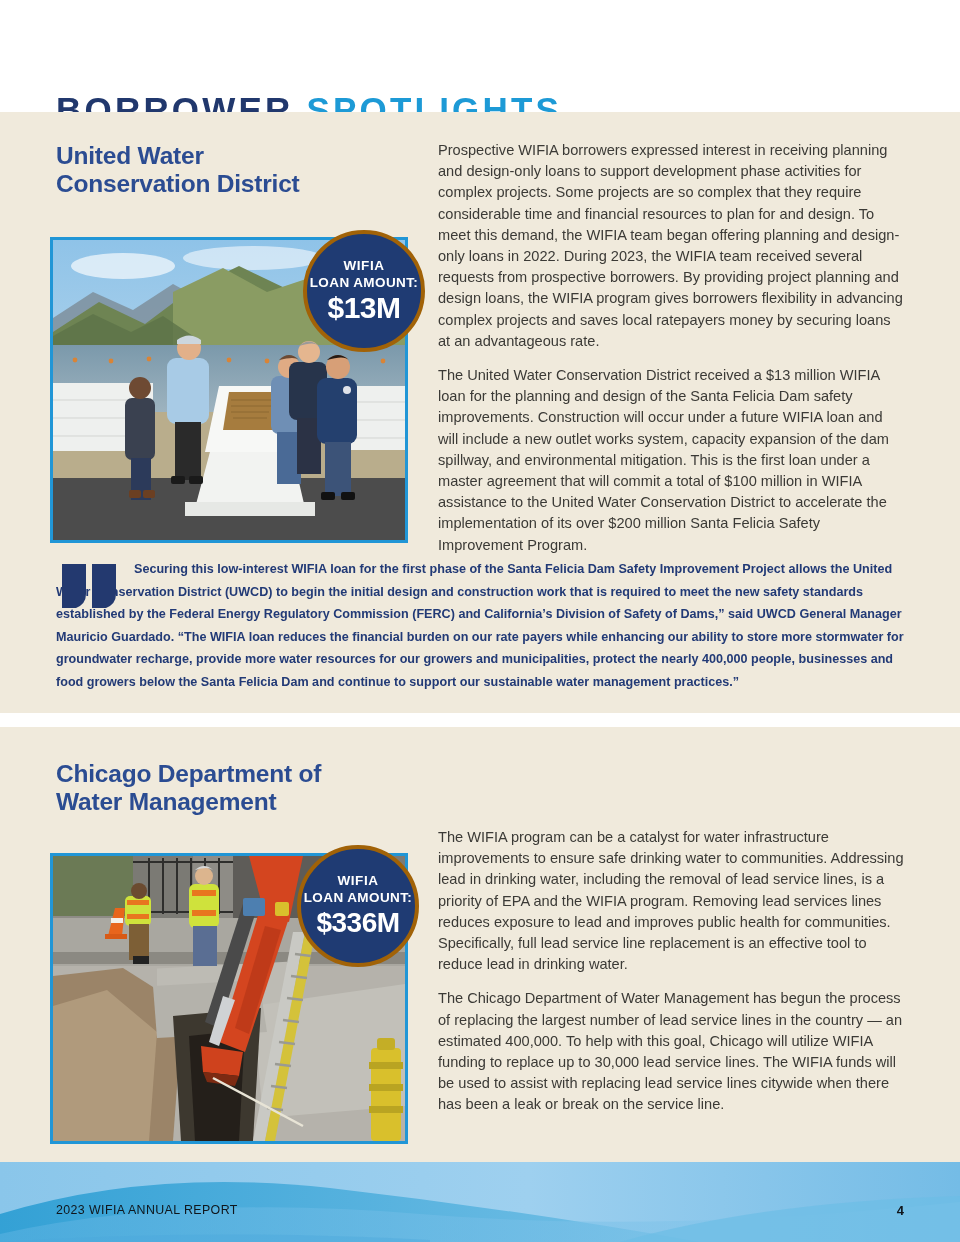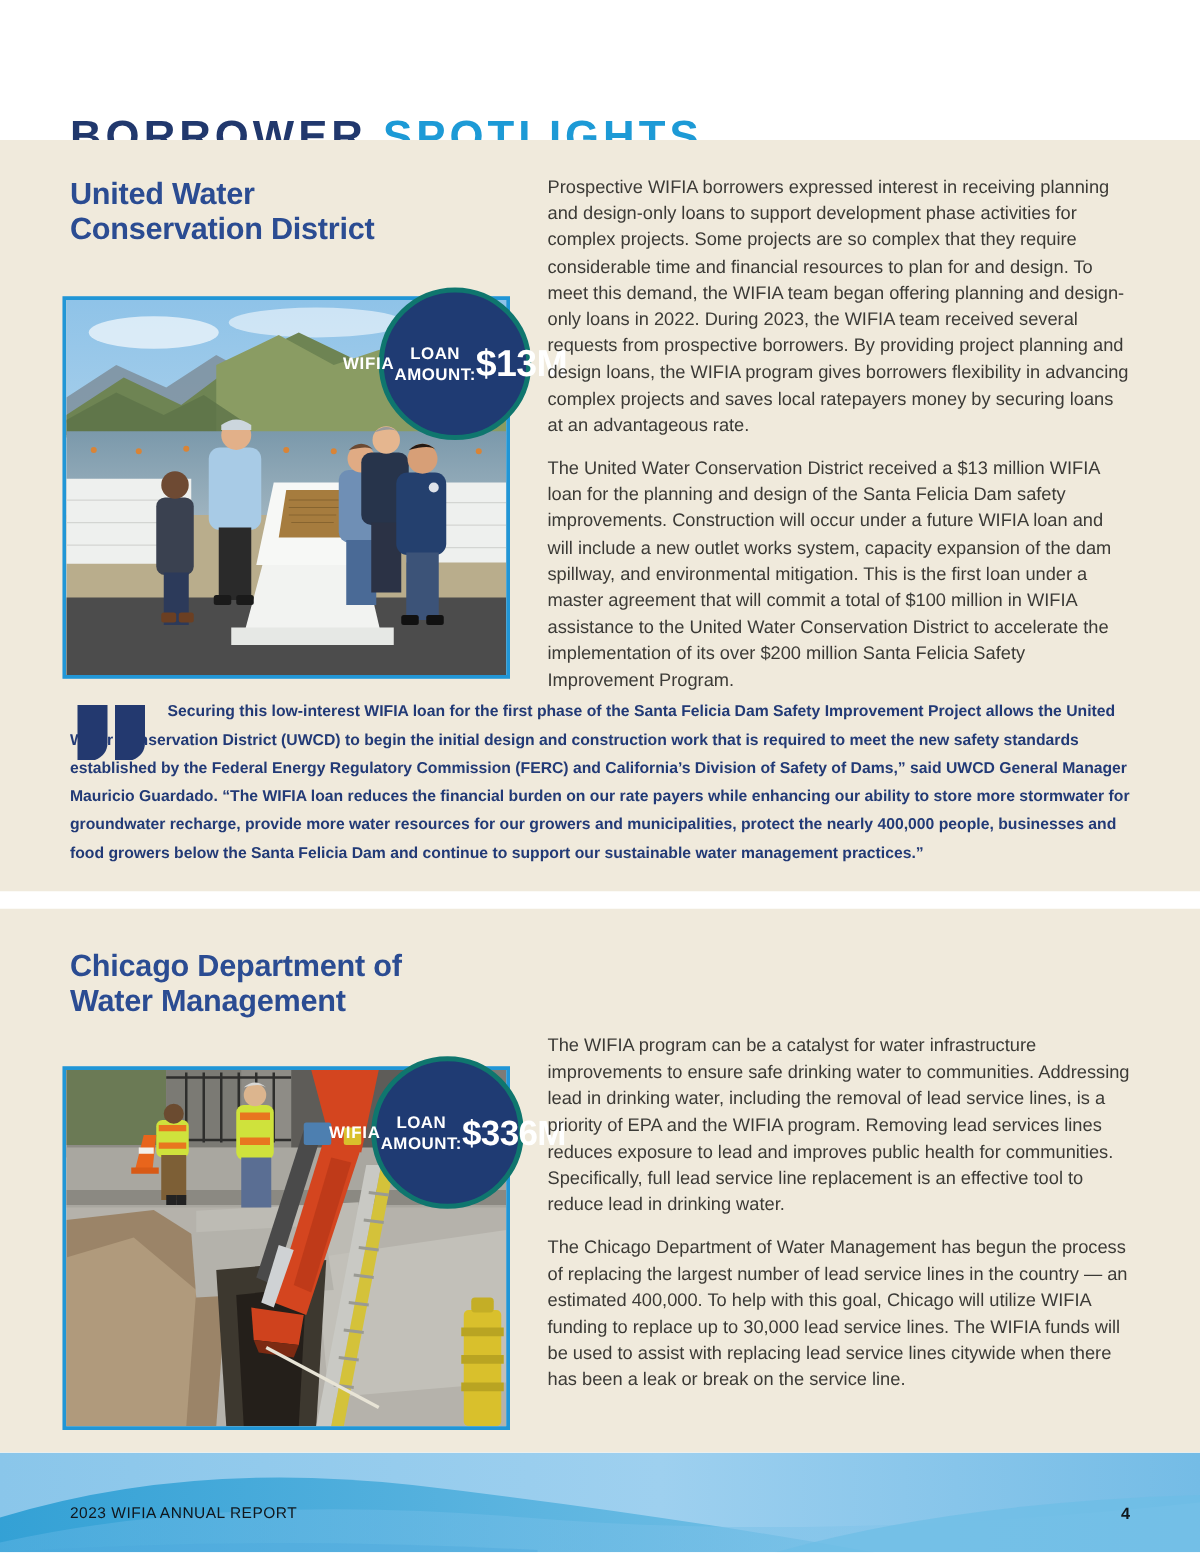--- a/index.html
+++ b/index.html
@@ -47,23 +47,23 @@
   }
   .photo-1{top:237px;width:352px;height:300px;}
   .photo-2{top:853px;width:352px;height:285px;}
   .photo svg{display:block;width:100%;height:100%;}
 
   
   .badge{
     position:absolute;
     border-radius:50%;
     background:#1f3b73;
-    border:4px solid #0f766e;
+    border:4px solid #a16207;
     box-sizing:border-box;
-    display:flex;flex-direction:row;align-items:center;justify-content:center;
+    display:flex;flex-direction:column;align-items:center;justify-content:center;
     color:#fff;text-align:center;
     box-shadow:0 0 0 0 rgba(0,0,0,0);
   }
   .badge-1{left:303px;top:230px;width:122px;height:122px;}
   .badge-2{left:297px;top:845px;width:122px;height:122px;}
   .badge .b-l1{font-size:13.5px;font-weight:bold;letter-spacing:0.6px;line-height:16px;}
   .badge .b-l2{font-size:13.5px;font-weight:bold;letter-spacing:0.4px;line-height:17px;}
   .badge .b-amt{font-size:30px;font-weight:bold;line-height:32px;letter-spacing:-0.5px;margin-top:1px;}
   .badge-2 .b-amt{font-size:28px;}
 

